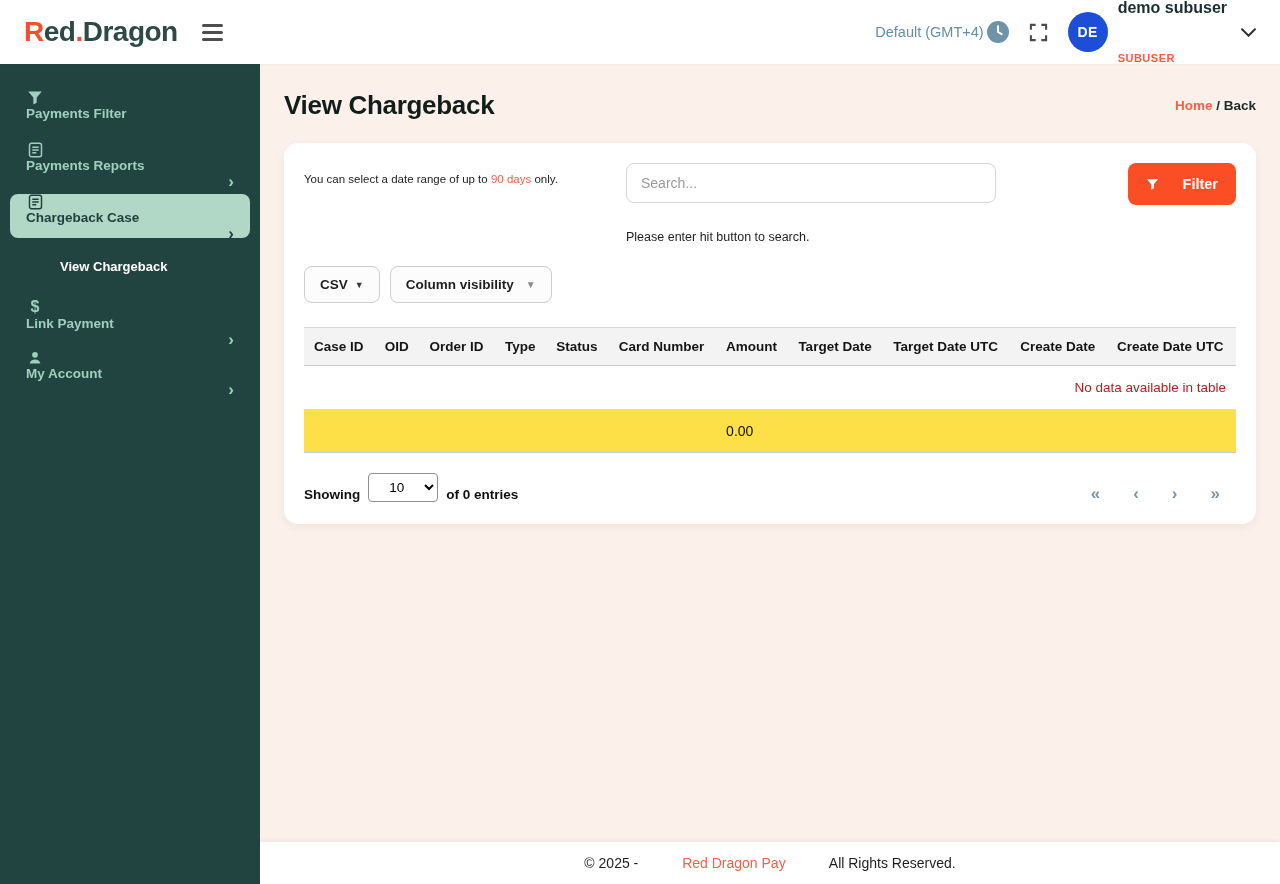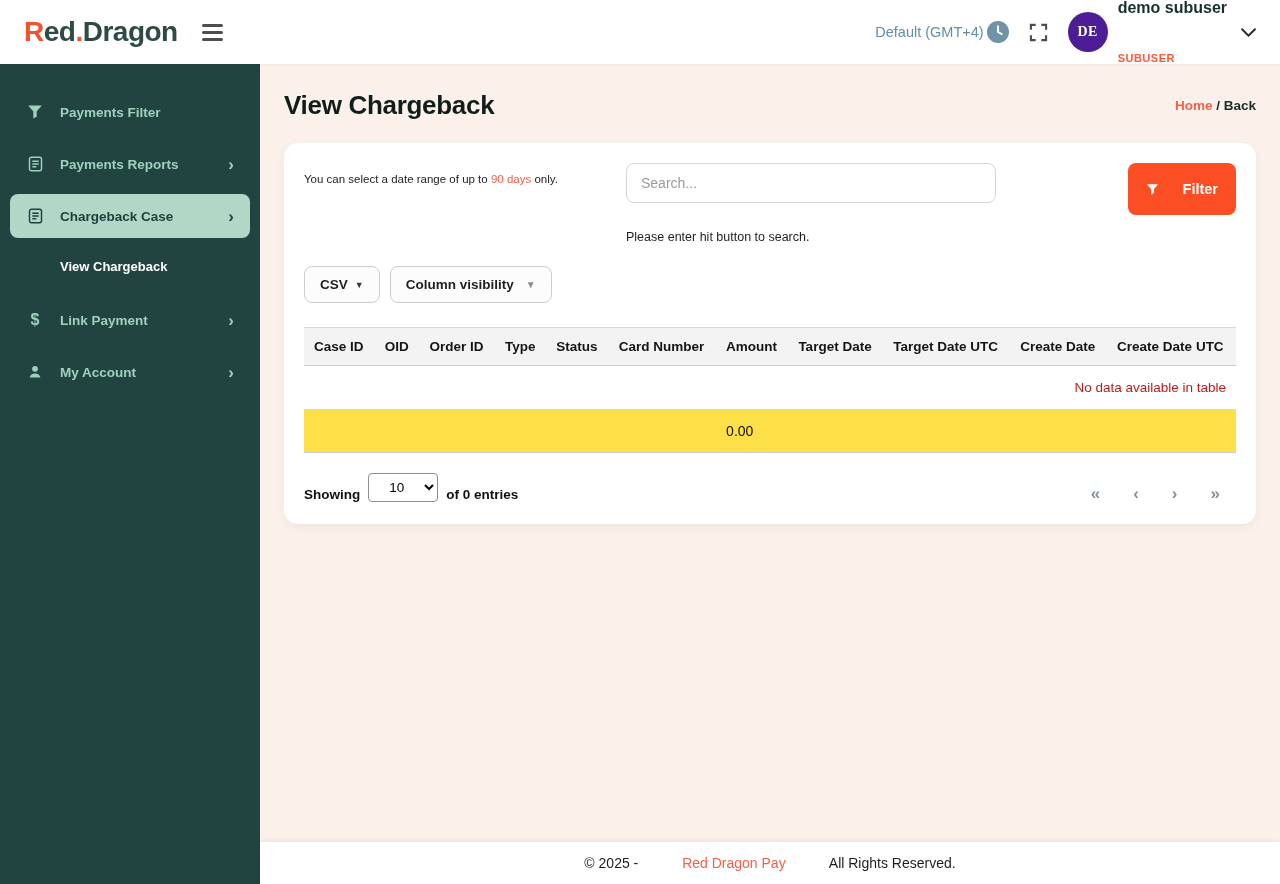--- a/index.html
+++ b/index.html
@@ -12,34 +12,34 @@
   .logo .l-orange { color:#f4502c; }
   .logo .l-dark { color:#2d4a45; }
   .hamburger { margin-left:20px; display:flex; flex-direction:column; gap:4px; cursor:pointer; padding:4px; }
   .hamburger span { display:block; width:21px; height:3px; background:#4e4e4e; border-radius:2px; }
 
   .topbar-right { margin-left:auto; display:flex; align-items:center; }
   .tz-wrap { display:flex; align-items:center; gap:3px; cursor:pointer; }
   .tz-label { color:#618ea6; font-size:14.5px; }
   .icon-gap { margin-left:20px; }
   .fullscreen-btn { cursor:pointer; display:flex; align-items:center; }
-  .avatar { width:40px; height:40px; border-radius:50%; background:#4c1d95; color:#fff; font-size:14px; font-weight:700; display:flex; align-items:center; justify-content:center; margin-left:20px; letter-spacing:0.5px;font-family:Liberation Serif, serif; }
+  .avatar { width:40px; height:40px; border-radius:50%; background:#1d4ed8; color:#fff; font-size:14px; font-weight:700; display:flex; align-items:center; justify-content:center; margin-left:20px; letter-spacing:0.5px; }
   .user-block { margin-left:10px; display:flex; flex-direction:column; line-height:1.15; cursor:pointer;gap:32px; }
   .user-name { font-size:16px; font-weight:700; color:#16302d; }
   .user-role { font-size:11px; font-weight:700; color:#fb5a3c; letter-spacing:0.5px; margin-top:3px; }
   .user-caret { margin-left:14px; cursor:pointer; display:flex; align-items:center; }
 
   
   .body-row { display:flex; height:820px; }
   .sidebar { width:260px; background:#224441; padding-top:26px; flex-shrink:0; }
   .main-col { flex:1; display:flex; flex-direction:column; background:#fcf1ea; min-width:0; }
   .content { flex:1; padding:24px 24px 0; }
 
   
-  .side-item { display:flex; align-items:center; height:44px; margin:0 10px 8px; padding:0 16px; border-radius:8px; color:#9ed0bc; font-size:13.5px; font-weight:600; cursor:pointer; }
+  .side-item { display:flex; align-items:flex-start; height:44px; margin:0 10px 8px; padding:0 16px; border-radius:8px; color:#9ed0bc; font-size:13.5px; font-weight:600; cursor:pointer;flex-direction:column; }
   .side-item .s-icon { width:18px; display:flex; justify-content:center; margin-right:16px; flex-shrink:0; }
   .side-item .s-label { white-space:nowrap; }
   .side-item .s-chevron { margin-left:auto; font-size:17px; line-height:1; font-weight:600; }
   .side-item.active { background:#b1d8c6; color:#1e3f3b; }
   .dollar-glyph { font-size:16px; font-weight:800; }
   .sub-item { display:flex; align-items:center; height:40px; margin:0 10px 12px; padding-left:50px; color:#ffffff; font-size:13px; font-weight:700; cursor:pointer; }
 
   
   .page-head { display:flex; align-items:center; justify-content:space-between; margin:2px 0 22px; }
   .page-title { font-size:26px; font-weight:800; color:#101d1b; letter-spacing:-0.3px; }
@@ -51,21 +51,21 @@
   .filters-row { display:flex; align-items:flex-start; }
   .date-col { width:292px; }
   .date-input { width:100%; height:40px; background:#f5f2f0; border:1px solid #ddd8d5; border-radius:8px; font-family:inherit; font-size:14px; font-weight:700; color:#2a2a2a; padding:0 12px; }
   .hint { margin-top:10px; font-size:11.5px; color:#232323; }
   .hint .hl { color:#f4604a; }
   .search-col { width:370px; margin-left:30px; }
   .search-input { width:100%; height:40px; border:1px solid #d6d6d6; border-radius:8px; font-family:inherit; font-size:14px; color:#333; padding:0 14px; outline:none; }
   .search-input::placeholder { color:#9a9a9a; }
   .search-hint { margin-top:27px; font-size:12.5px; color:#1e1e1e; }
   .filter-col { margin-left:auto; }
-  .filter-btn { display:flex; align-items:center; gap:24px; background:#fb4e24; color:#fff; border:none; border-radius:8px; height:52px; padding:0 18px; font-family:inherit; font-size:14.5px; font-weight:700; cursor:pointer; }
+  .filter-btn { display:flex; align-items:center; gap:24px; background:#fb4e24; color:#fff; border:none; border-radius:8px; height:42px; padding:0 18px; font-family:inherit; font-size:14.5px; font-weight:700; cursor:pointer; }
 
   .export-row { display:flex; gap:10px; margin-top:22px; }
   .btn-light { display:flex; align-items:center; height:37px; border:1px solid #cfcccc; background:#fcfcfc; border-radius:8px; padding:0 15px; font-family:inherit; font-size:13.5px; font-weight:700; color:#1f1f1f; cursor:pointer; }
   .btn-light .caret { font-size:9px; color:#3a3a3a; margin-left:7px; }
   .btn-light .caret.lite { color:#8b8b8b; margin-left:12px; font-size:10px; }
 
   
   .table-wrap { margin-top:24px; }
   table { width:100%; border-collapse:collapse; border-top:1px solid #d8d8d8; }
   thead th { background:#f3f3f3; border-bottom:1px solid #cccccc; padding:11px 10px; font-size:13.5px; font-weight:700; color:#141414; text-align:left; white-space:nowrap; cursor:pointer; }

